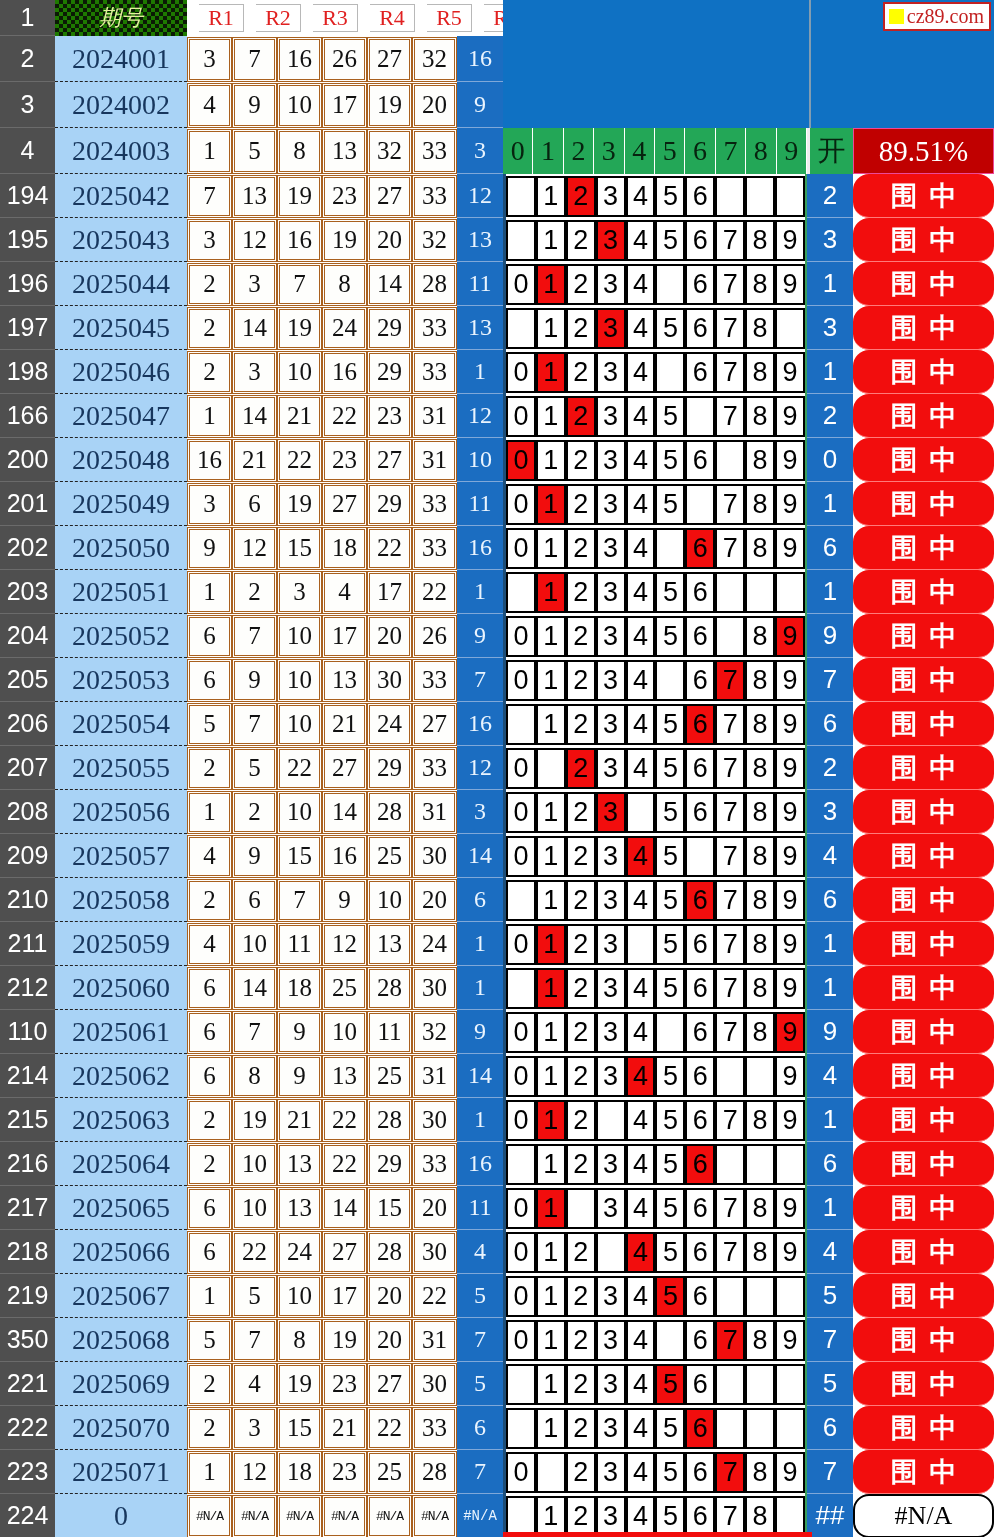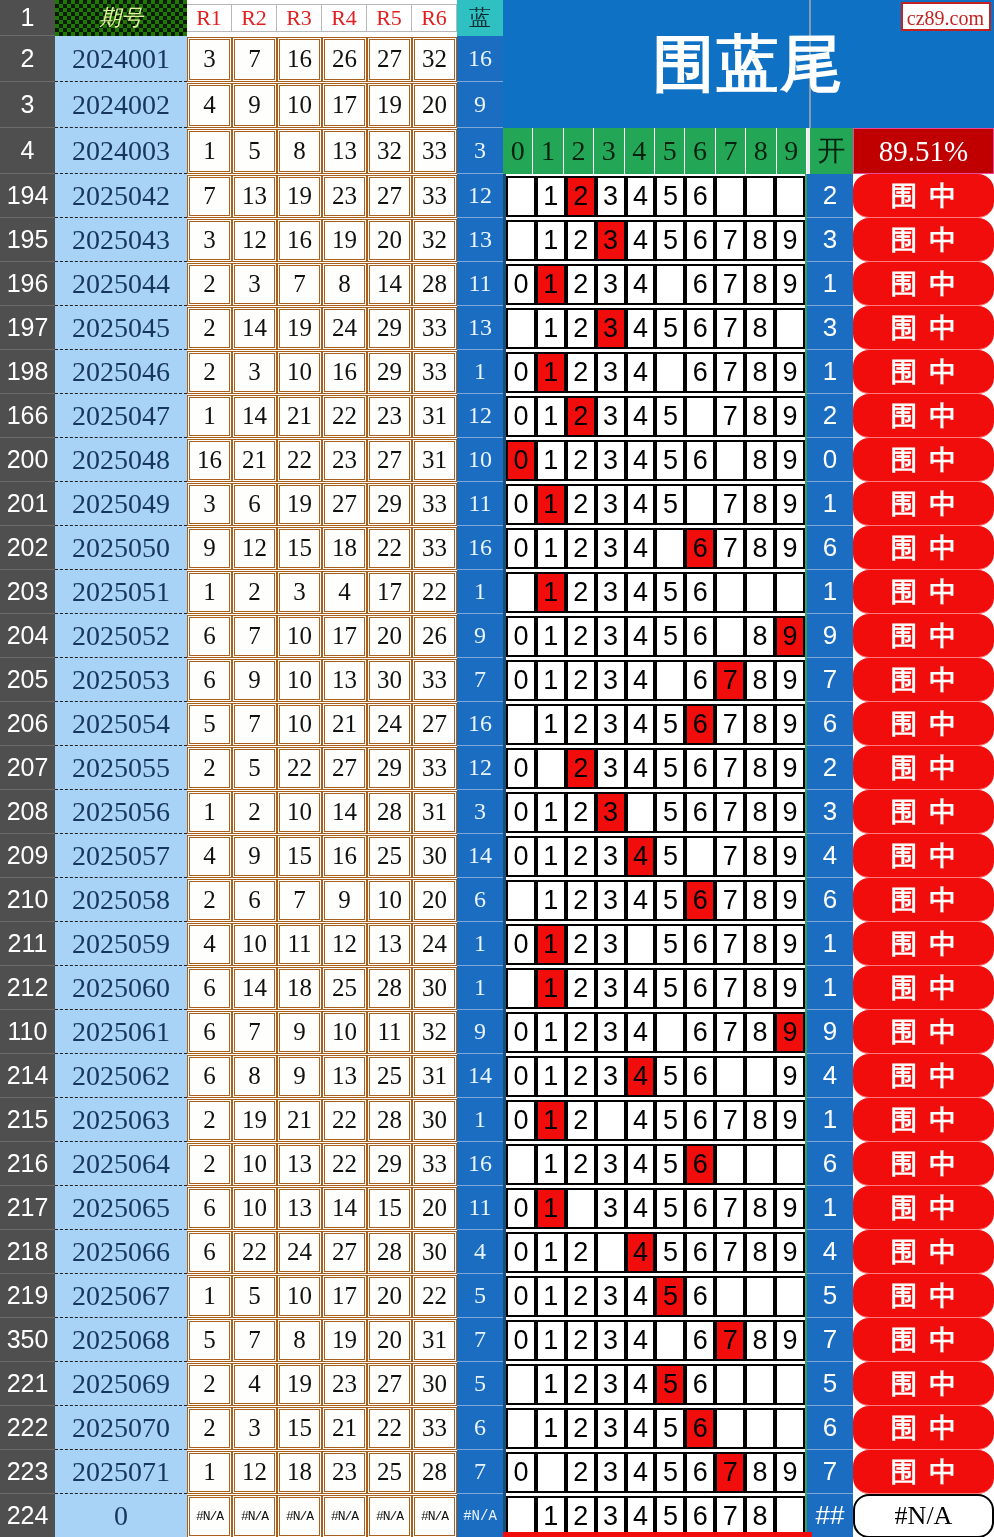--- a/index.html
+++ b/index.html
@@ -53,21 +53,21 @@
   .c-status.na{background:#FFF;color:#000;border:2px solid #000;font-weight:normal;
                letter-spacing:0;text-indent:0;font-size:26px;}
   .c-fill{flex:1;background:#fff;}
 
   
   .h-period{background-image:repeating-conic-gradient(#0B1A05 0% 25%,#1E7A00 25% 50%);
             background-size:8px 8px;color:#E3F09E;font-size:22px;border-bottom:none;font-style:italic;}
   .c-redh{flex:0 0 45px;background:#FFF;border:1px solid #B8B8B8;border-left:none;
           box-sizing:border-box;color:#E02020;
           font-family:"Liberation Serif",serif;font-size:22px;
-          display:flex;align-items:center;justify-content:center;}
+          display:flex;align-items:center;justify-content:center;margin-left:12px;}
   .c-blueh{flex:0 0 46px;background:#2FC0C2;color:#0B2B33;
            font-family:"Liberation Serif",serif;font-size:22px;
            display:flex;align-items:center;justify-content:center;}
 
   
   .g-d{flex:0 0 30.4px;background:#23A757;border-right:1px solid #FFF;
        box-sizing:border-box;color:#07230F;
        font-family:"Liberation Serif",serif;font-size:28px;
        display:flex;align-items:center;justify-content:center;}
   .g-gap{flex:0 0 3px;background:#EEE;}
@@ -81,21 +81,21 @@
 
   
   #banner{position:absolute;left:503px;top:0;width:491px;height:128px;
           background:#0F71C3;overflow:hidden;}
   #banner-line{position:absolute;left:306px;top:0;width:2px;height:128px;
                background:#97A5AE;opacity:.85;}
   #banner-title{position:absolute;left:0;top:22px;width:100%;text-align:center;
                 color:#FFF;font-size:62px;font-weight:bold;letter-spacing:2px;}
   #badge{position:absolute;top:2px;right:3px;height:25px;background:#FFF;
          border:2px solid #C32222;display:flex;align-items:center;
-         gap:3px;padding:0 5px 0 4px;box-sizing:content-box;cursor:pointer;flex-direction:column;}
+         gap:3px;padding:0 5px 0 4px;box-sizing:content-box;cursor:pointer;}
   #badge-square{width:15px;height:15px;background:#FFFF00;display:inline-block;}
   #badge-text{color:#C32222;font-family:"Liberation Serif",serif;font-size:20px;}
 
   #bottom-strip{position:absolute;left:503px;top:1532px;width:309px;height:5px;
                 background:#F20D0D;}
 </style>
 </head>
 <body>
 
 <div id="sheet">
@@ -1002,21 +1002,20 @@
           <div class="dcell">8</div>
           <div class="dcell"></div>
         </div>
         <div class="c-result">##</div>
         <div class="c-status na">#N/A</div>
       </div>
     </div>
 
   <div id="banner">
     <div id="banner-line"></div>
-    <div id="banner-title">围蓝尾</div>
     <div id="badge">
       <span id="badge-square"></span>
       <span id="badge-text">cz89.com</span>
     </div>
   </div>
 
   <div id="bottom-strip"></div>
 </div>
 
 </body></html>

